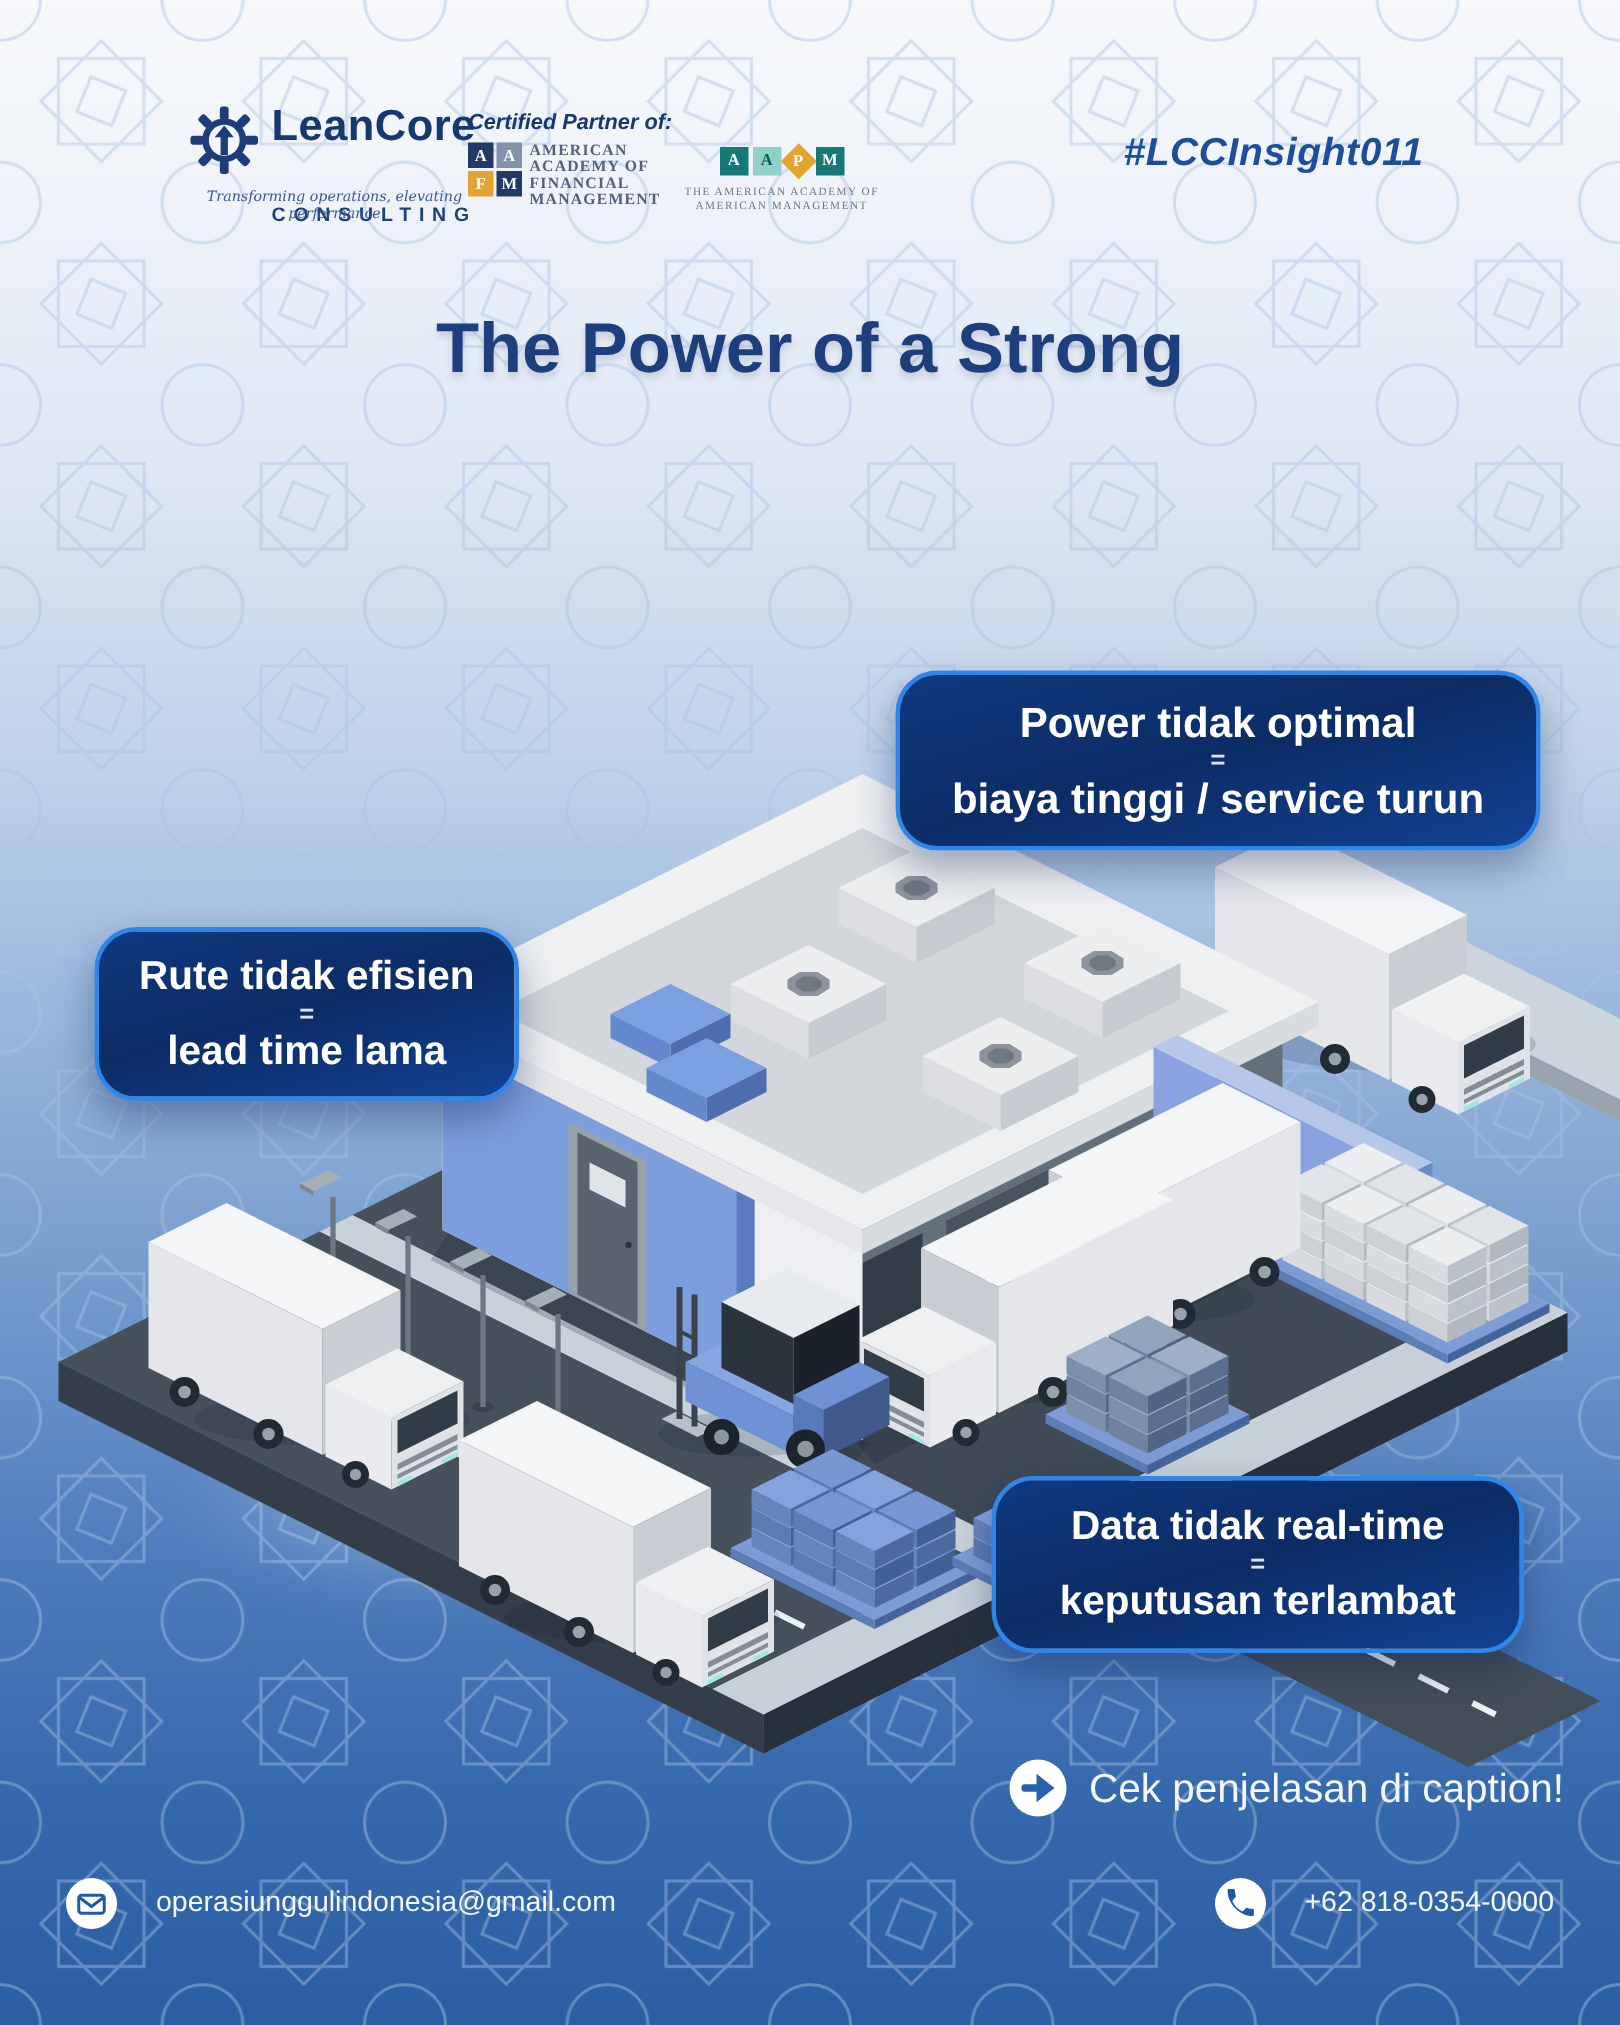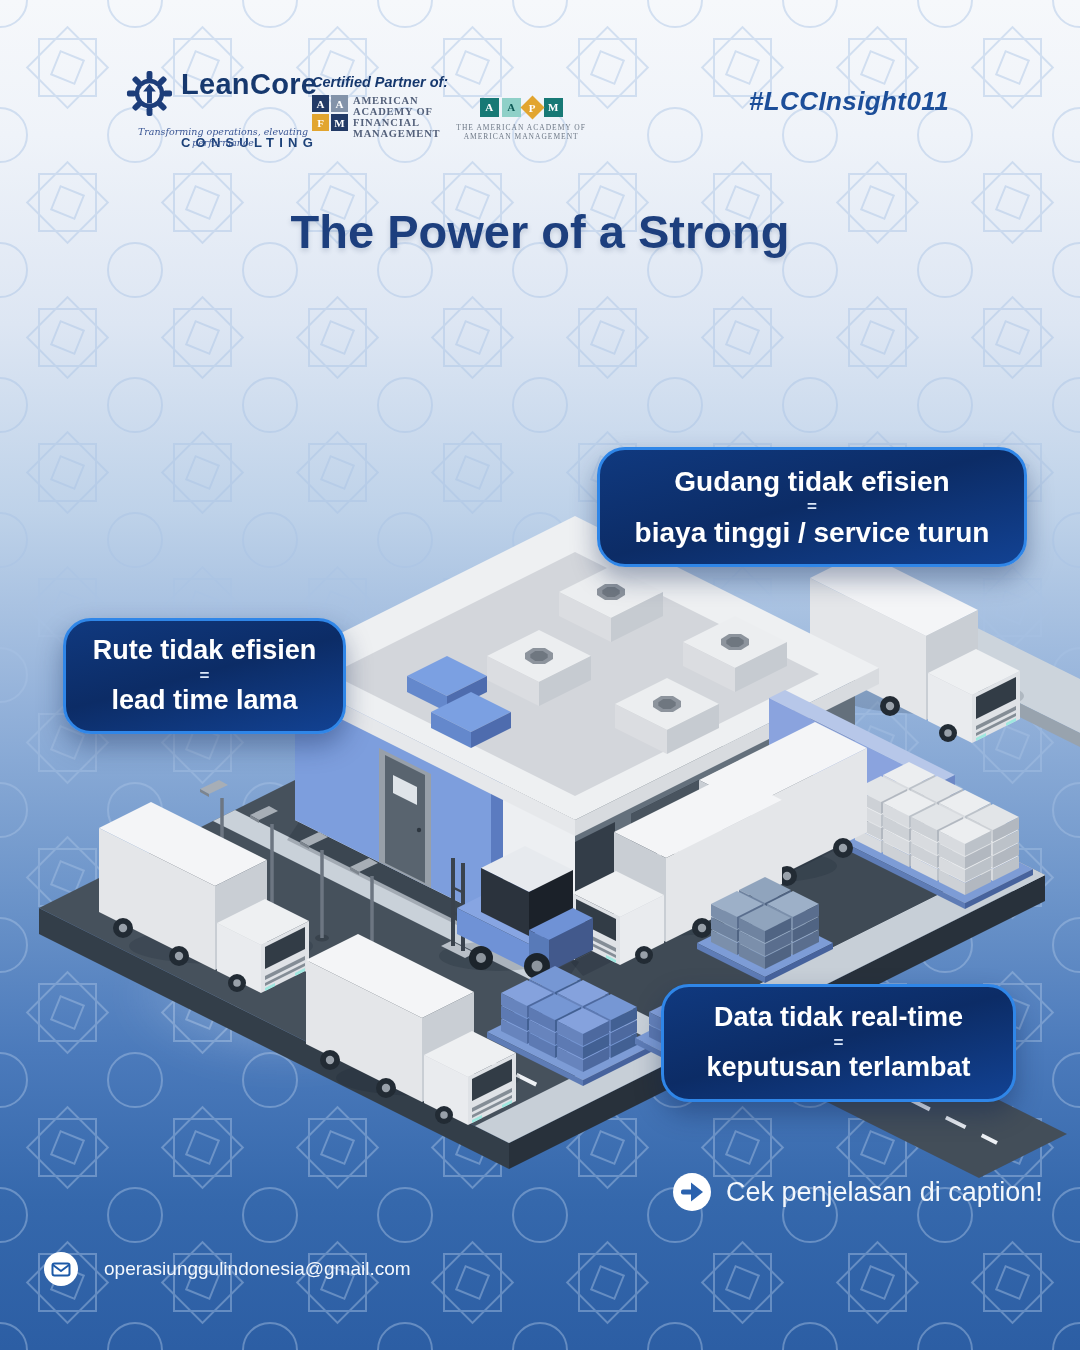--- a/index.html
+++ b/index.html
@@ -558,21 +558,21 @@
         <circle cx="-28" cy="28" r="10" fill="#222b34"></circle>
         <circle cx="-28" cy="28" r="4.2" fill="#99a1aa"></circle>
         <circle cx="28" cy="56" r="10" fill="#222b34"></circle>
         <circle cx="28" cy="56" r="4.2" fill="#99a1aa"></circle>
         <circle cx="86" cy="83" r="9" fill="#222b34"></circle>
         <circle cx="86" cy="83" r="3.78" fill="#99a1aa"></circle>
       </g>
     </svg>
 
   <div class="bubble b1">
-    <div class="issue">Gudang tidak efisien</div>
+    <div class="issue">Power tidak optimal</div>
     <div class="eq">=</div>
     <div class="result">biaya tinggi / service turun</div>
   </div>
   <div class="bubble b2">
     <div class="issue">Rute tidak efisien</div>
     <div class="eq">=</div>
     <div class="result">lead time lama</div>
   </div>
   <div class="bubble b3">
     <div class="issue">Data tidak real-time</div>
@@ -591,15 +591,22 @@
 
   <div class="footer">
     <div class="contact">
       <svg class="cicon" viewBox="0 0 34 34">
         <circle cx="17" cy="17" r="17" fill="#ffffff"></circle>
         <rect x="8.5" y="11.5" width="17" height="12" rx="2" fill="none" stroke="#1d5aa8" stroke-width="2"></rect>
         <path d="M9 13 l8 6 8-6" fill="none" stroke="#1d5aa8" stroke-width="2" stroke-linecap="round" stroke-linejoin="round"></path>
       </svg>
       <span>operasiunggulindonesia@gmail.com</span>
     </div>
+    <div class="contact">
+      <svg class="cicon" viewBox="0 0 34 34">
+        <circle cx="17" cy="17" r="17" fill="#ffffff"></circle>
+        <path transform="translate(5.5,5.5) scale(0.95)" fill="#1d5aa8" d="M6.6 10.8c1.5 3 3.9 5.4 6.9 6.9l2.3-2.3c.3-.3.7-.4 1-.2 1.2.4 2.4.6 3.7.6.6 0 1 .4 1 1V20c0 .6-.4 1-1 1C11.8 21 3 12.2 3 3c0-.6.4-1 1-1h3.2c.6 0 1 .4 1 1 0 1.3.2 2.5.6 3.7.1.3 0 .7-.2 1l-2 2.1z"></path>
+      </svg>
+      <span>+62 818-0354-0000</span>
+    </div>
   </div>
 
 </div>
 
 </body></html>

